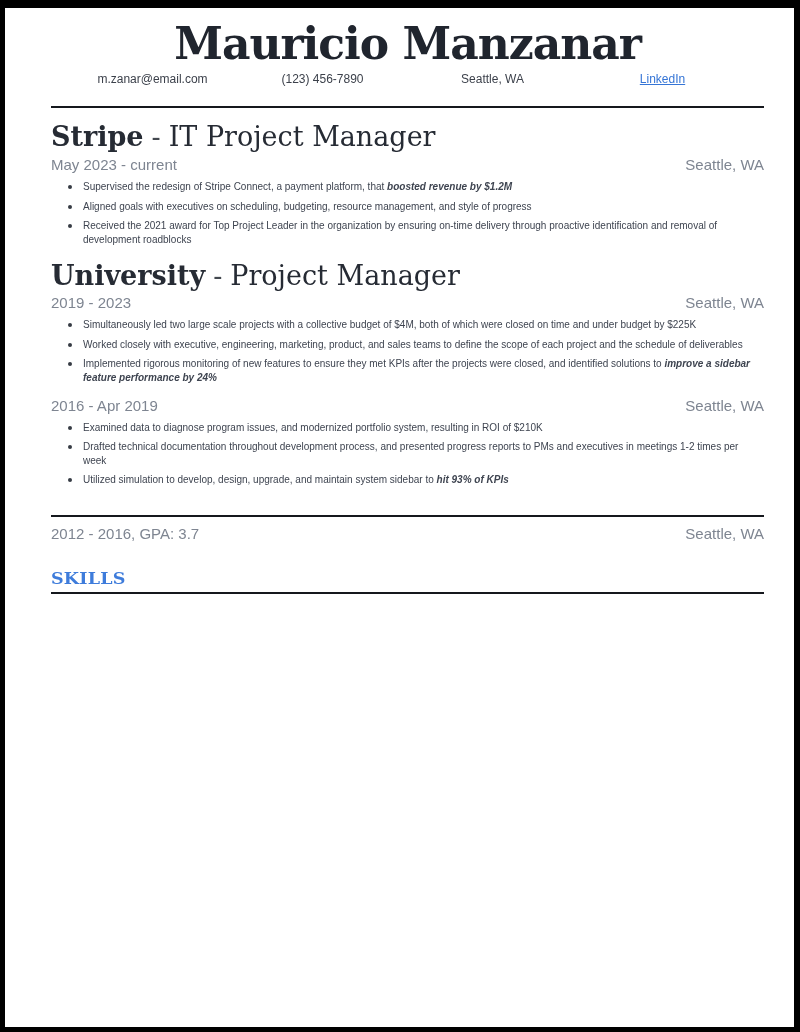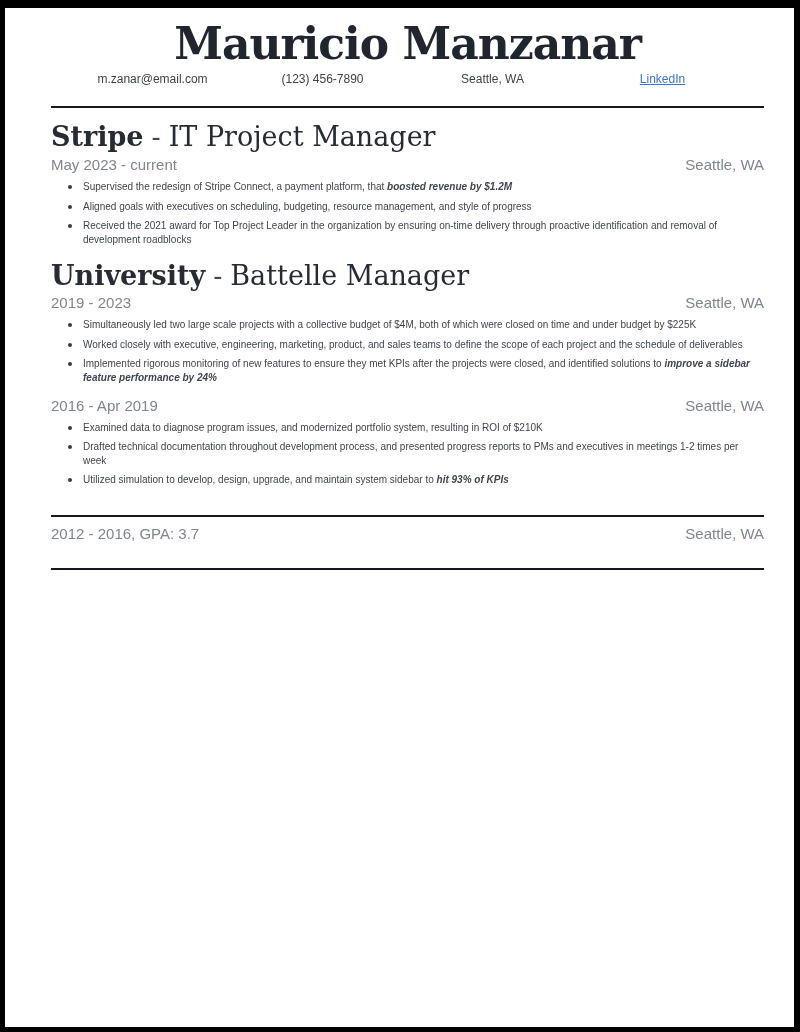--- a/index.html
+++ b/index.html
@@ -136,21 +136,21 @@
       <span>Seattle, WA</span>
     </div>
     <ul class="bullets">
             <li><span>Supervised the redesign of Stripe Connect, a payment platform, that </span><span class="em">boosted revenue by $1.2M</span></li>
             <li><span>Aligned goals with executives on scheduling, budgeting, resource management, and style of progress</span></li>
             <li><span>Received the 2021 award for Top Project Leader in the organization by ensuring on-time delivery through proactive identification and removal of development roadblocks</span></li>
           </ul>
   </div>
 
   <div class="entry">
-    <h3><span class="company">University</span><span class="sep">-</span><span>Battelle Manager</span></h3>
+    <h3><span class="company">University</span><span class="sep">-</span><span>Project Manager</span></h3>
     <div class="meta">
       <span>2019 - 2023</span>
       <span>Seattle, WA</span>
     </div>
     <ul class="bullets">
             <li><span>Simultaneously led two large scale projects with a collective budget of $4M, both of which were closed on time and under budget by $225K</span></li>
             <li><span>Worked closely with executive, engineering, marketing, product, and sales teams to define the scope of each project and the schedule of deliverables</span></li>
             <li><span>Implemented rigorous monitoring of new features to ensure they met KPIs after the projects were closed, and identified solutions to </span><span class="em">improve a sidebar feature performance by 24%</span></li>
           </ul>
   </div>
@@ -173,16 +173,17 @@
     <div class="rule"></div>
     <div class="entry" style="margin-top:8px;">
       <div class="meta">
         <span>2012 - 2016,  GPA: 3.7</span>
         <span>Seattle, WA</span>
       </div>
     </div>
   </div>
 
   <div class="section tight" style="margin-top:26px;">
+    <h2>SKILLS</h2>
     <div class="rule"></div>
   </div>
 
 </div>
 
 </body></html>

